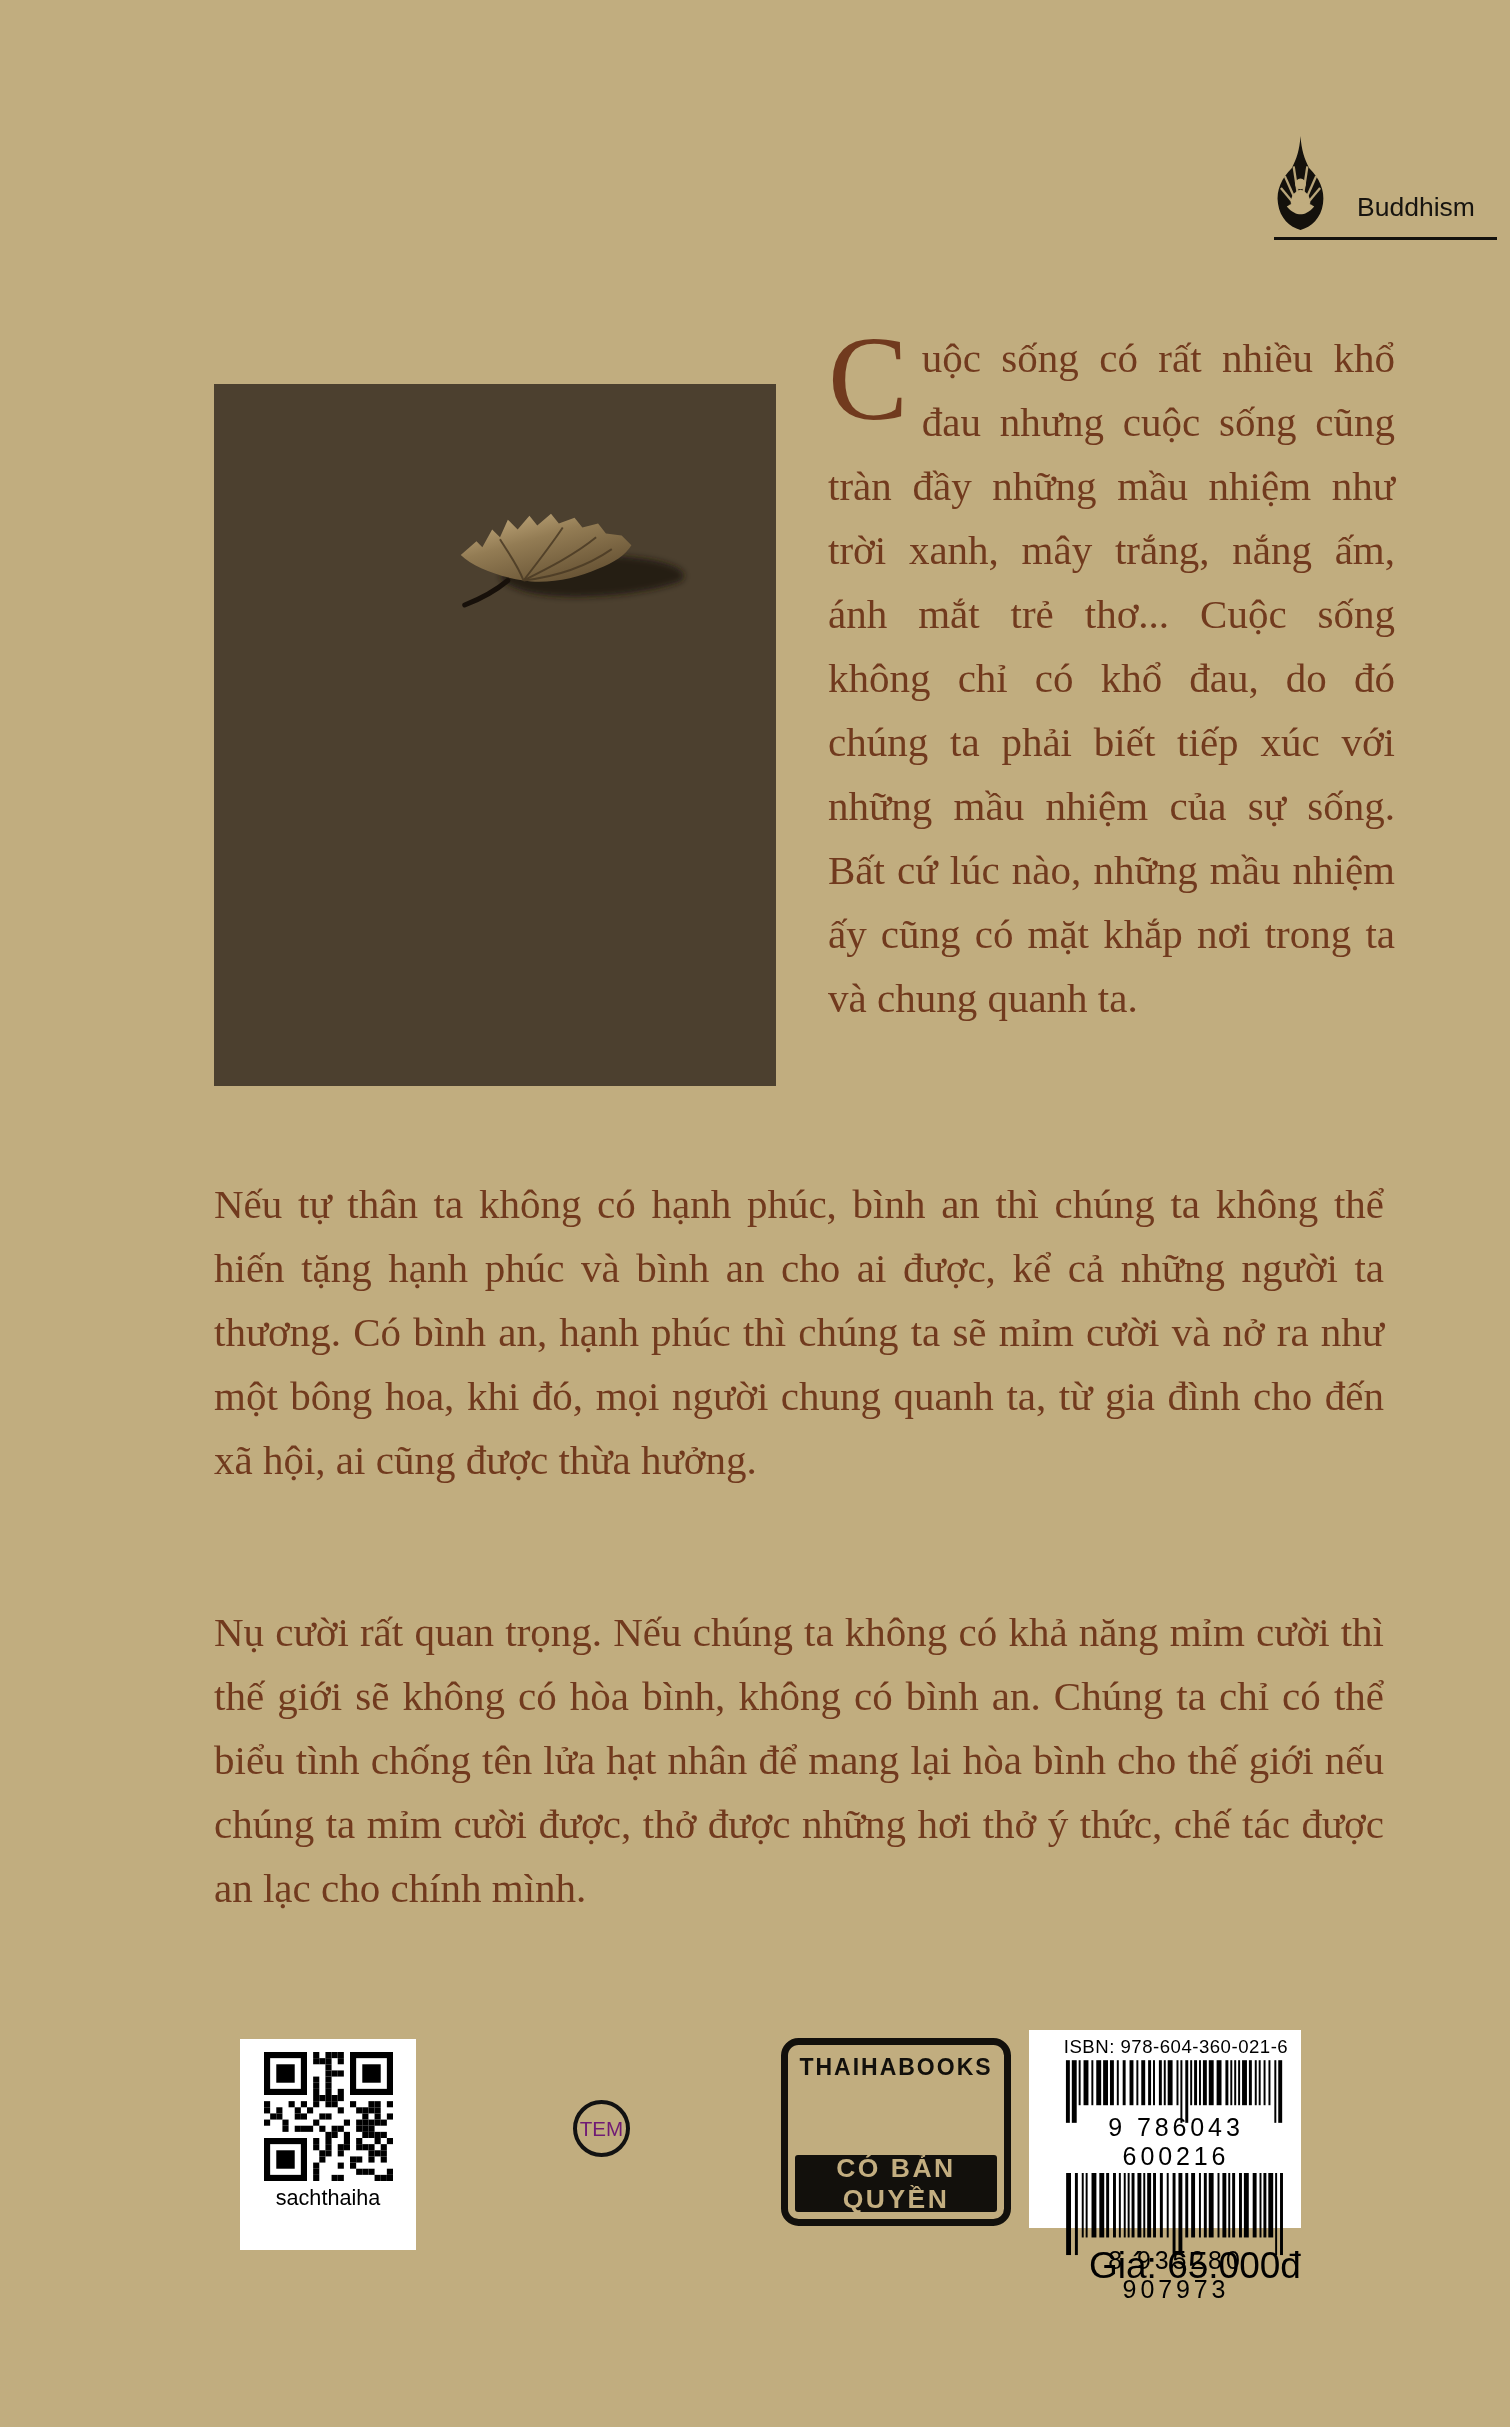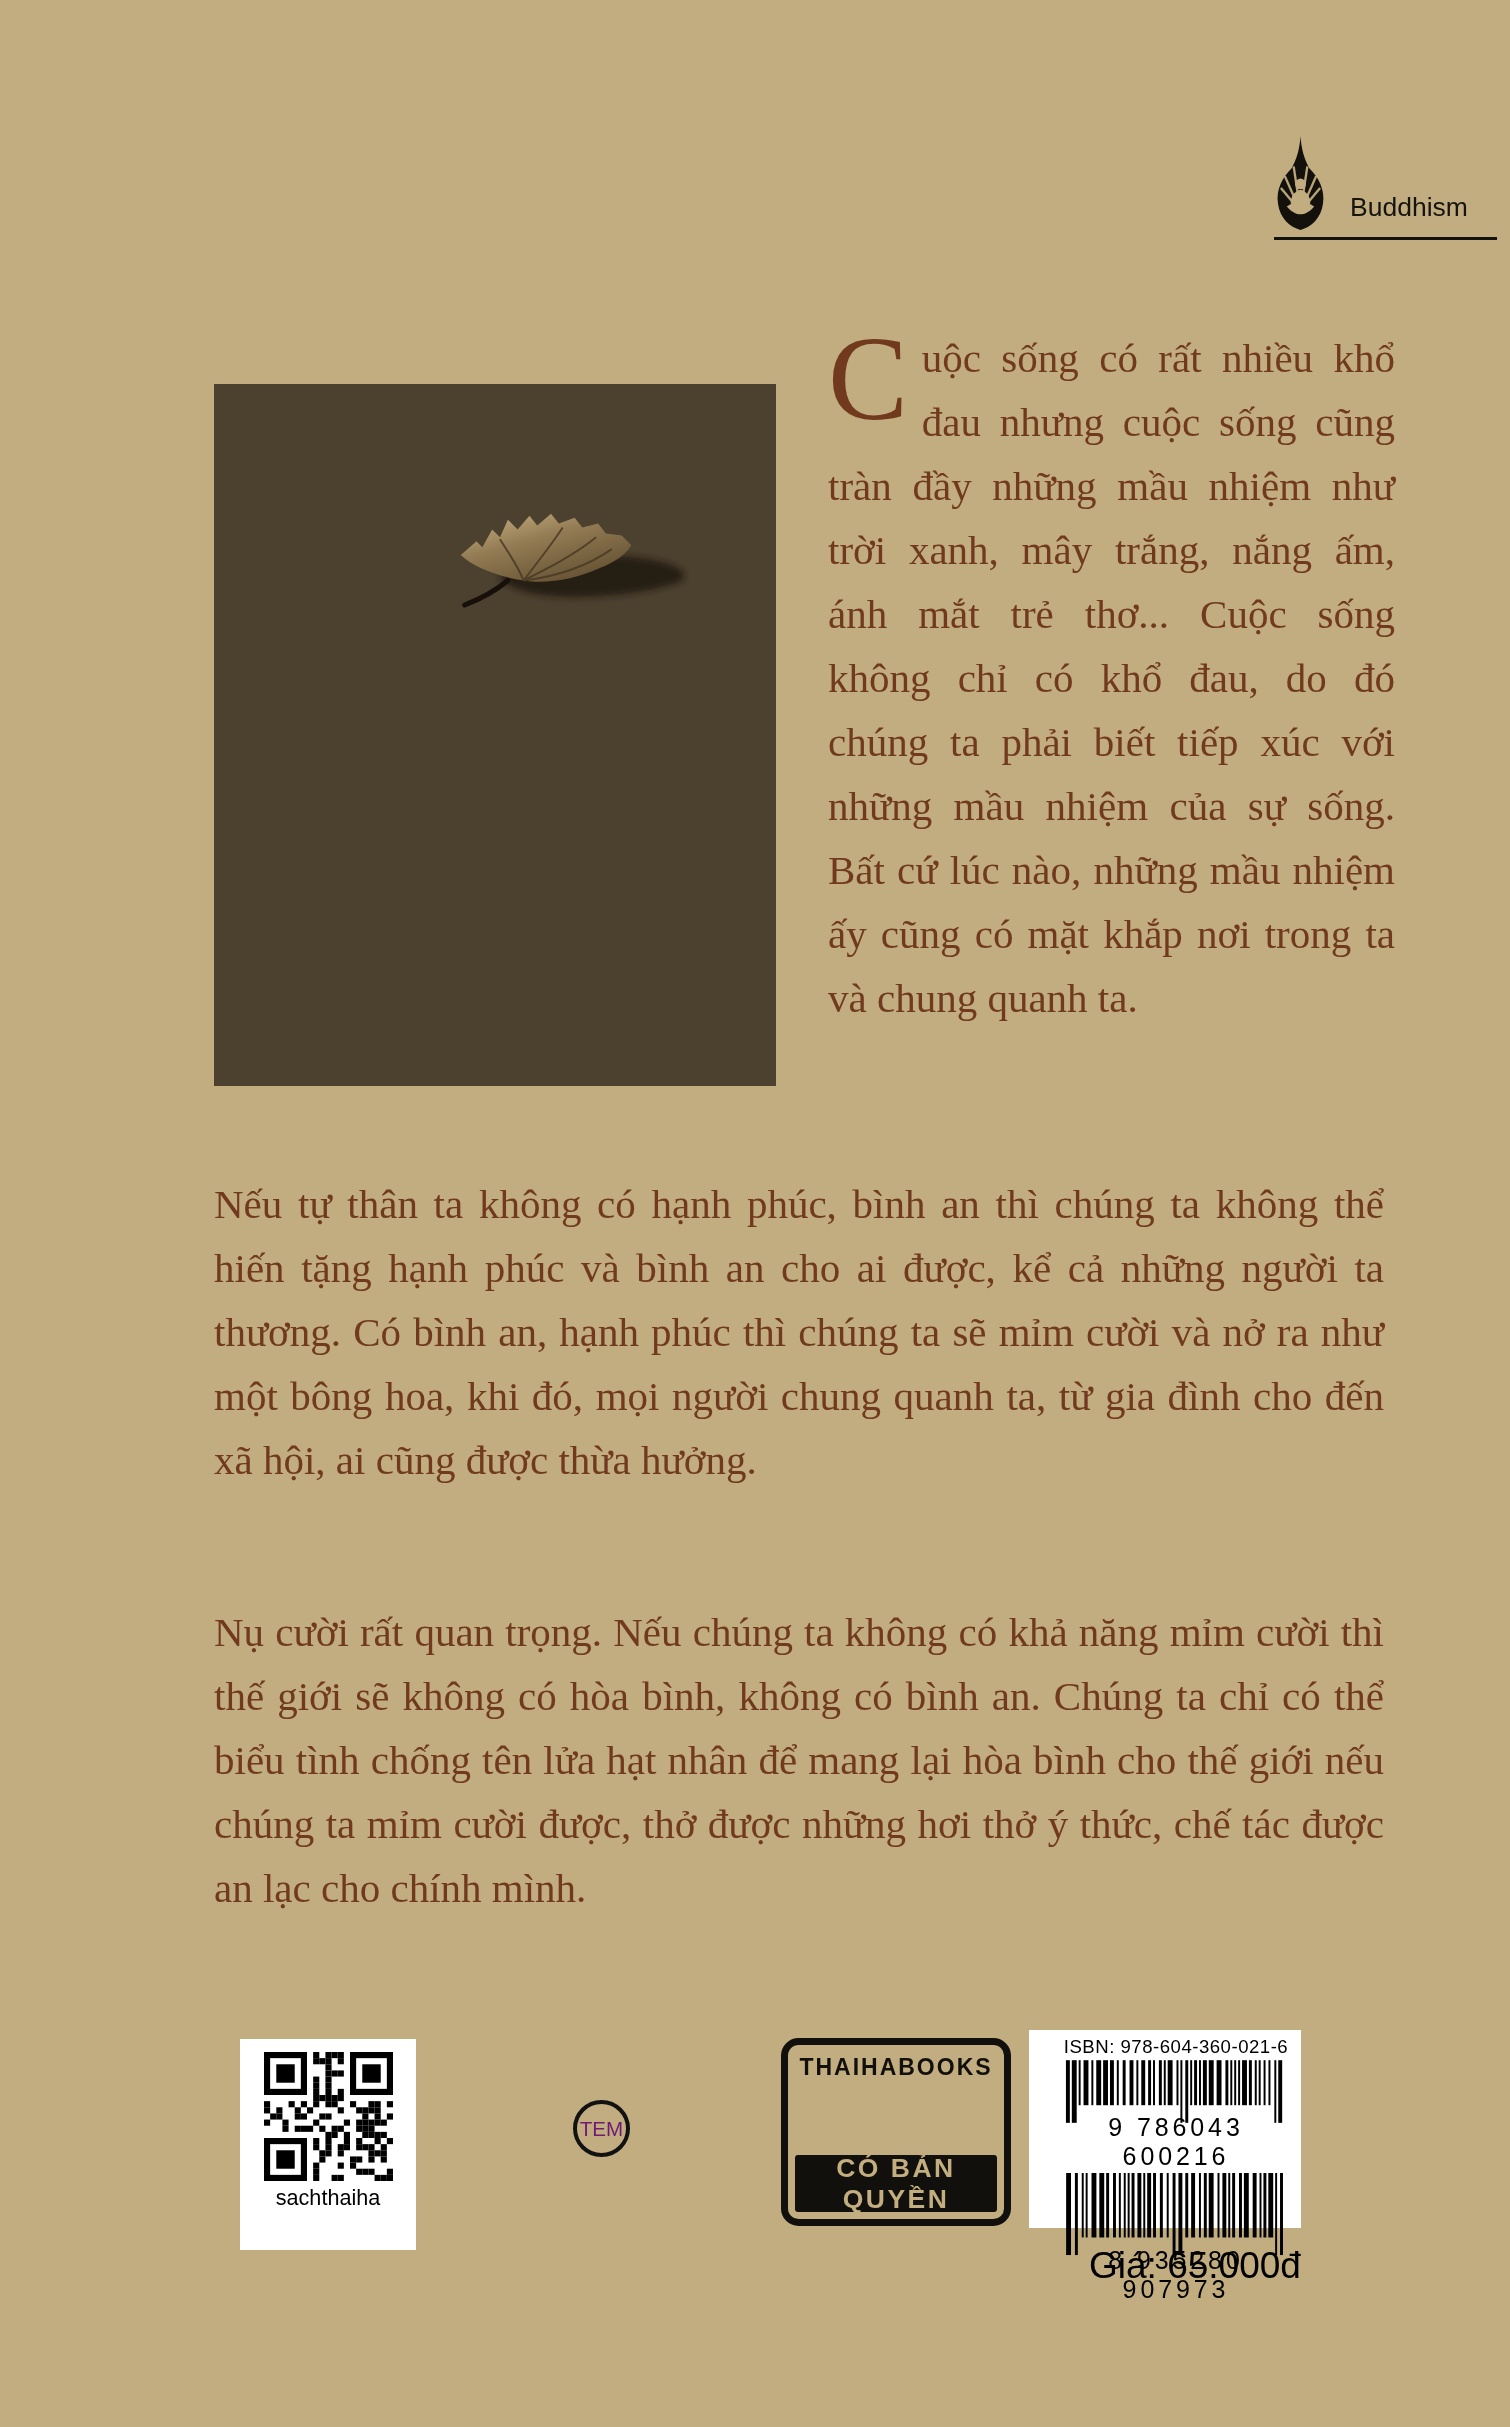--- a/index.html
+++ b/index.html
@@ -3,21 +3,21 @@
 <meta charset="utf-8">
 <style>
   html,body{margin:0;padding:0;background:#8a7a57;}
   .cover{
     position:relative; width:1510px; height:2428px; overflow:hidden;
     background:#c1ad7f;
     font-family:"Liberation Serif","DejaVu Serif",serif;
   }
   
   .logo{position:absolute; left:1274px; top:135px; width:227px;}
-  .logo-row{display:flex; align-items:flex-end; gap:23px;}
+  .logo-row{display:flex; align-items:flex-end; gap:30px;}
   .logo-text{font-family:"Liberation Sans","DejaVu Sans",sans-serif; font-size:26.5px; color:#17140f; margin-bottom:7.8px;}
   .logo-rule{margin-top:5.9px; width:223px; height:2.9px; background:#14120e;}
   
   .photo{
     position:absolute; left:214px; top:384px; width:562px; height:702px;
     background:
       radial-gradient(ellipse 62% 45% at 78% 12%, rgba(140,124,98,.55), rgba(140,124,98,0) 70%),
       linear-gradient(155deg,#6a5b46 0%,#5b4d3b 30%,#50443 55%,#483c2d 80%,#43372a 100%);
     background-color:#4c402f;
   }

